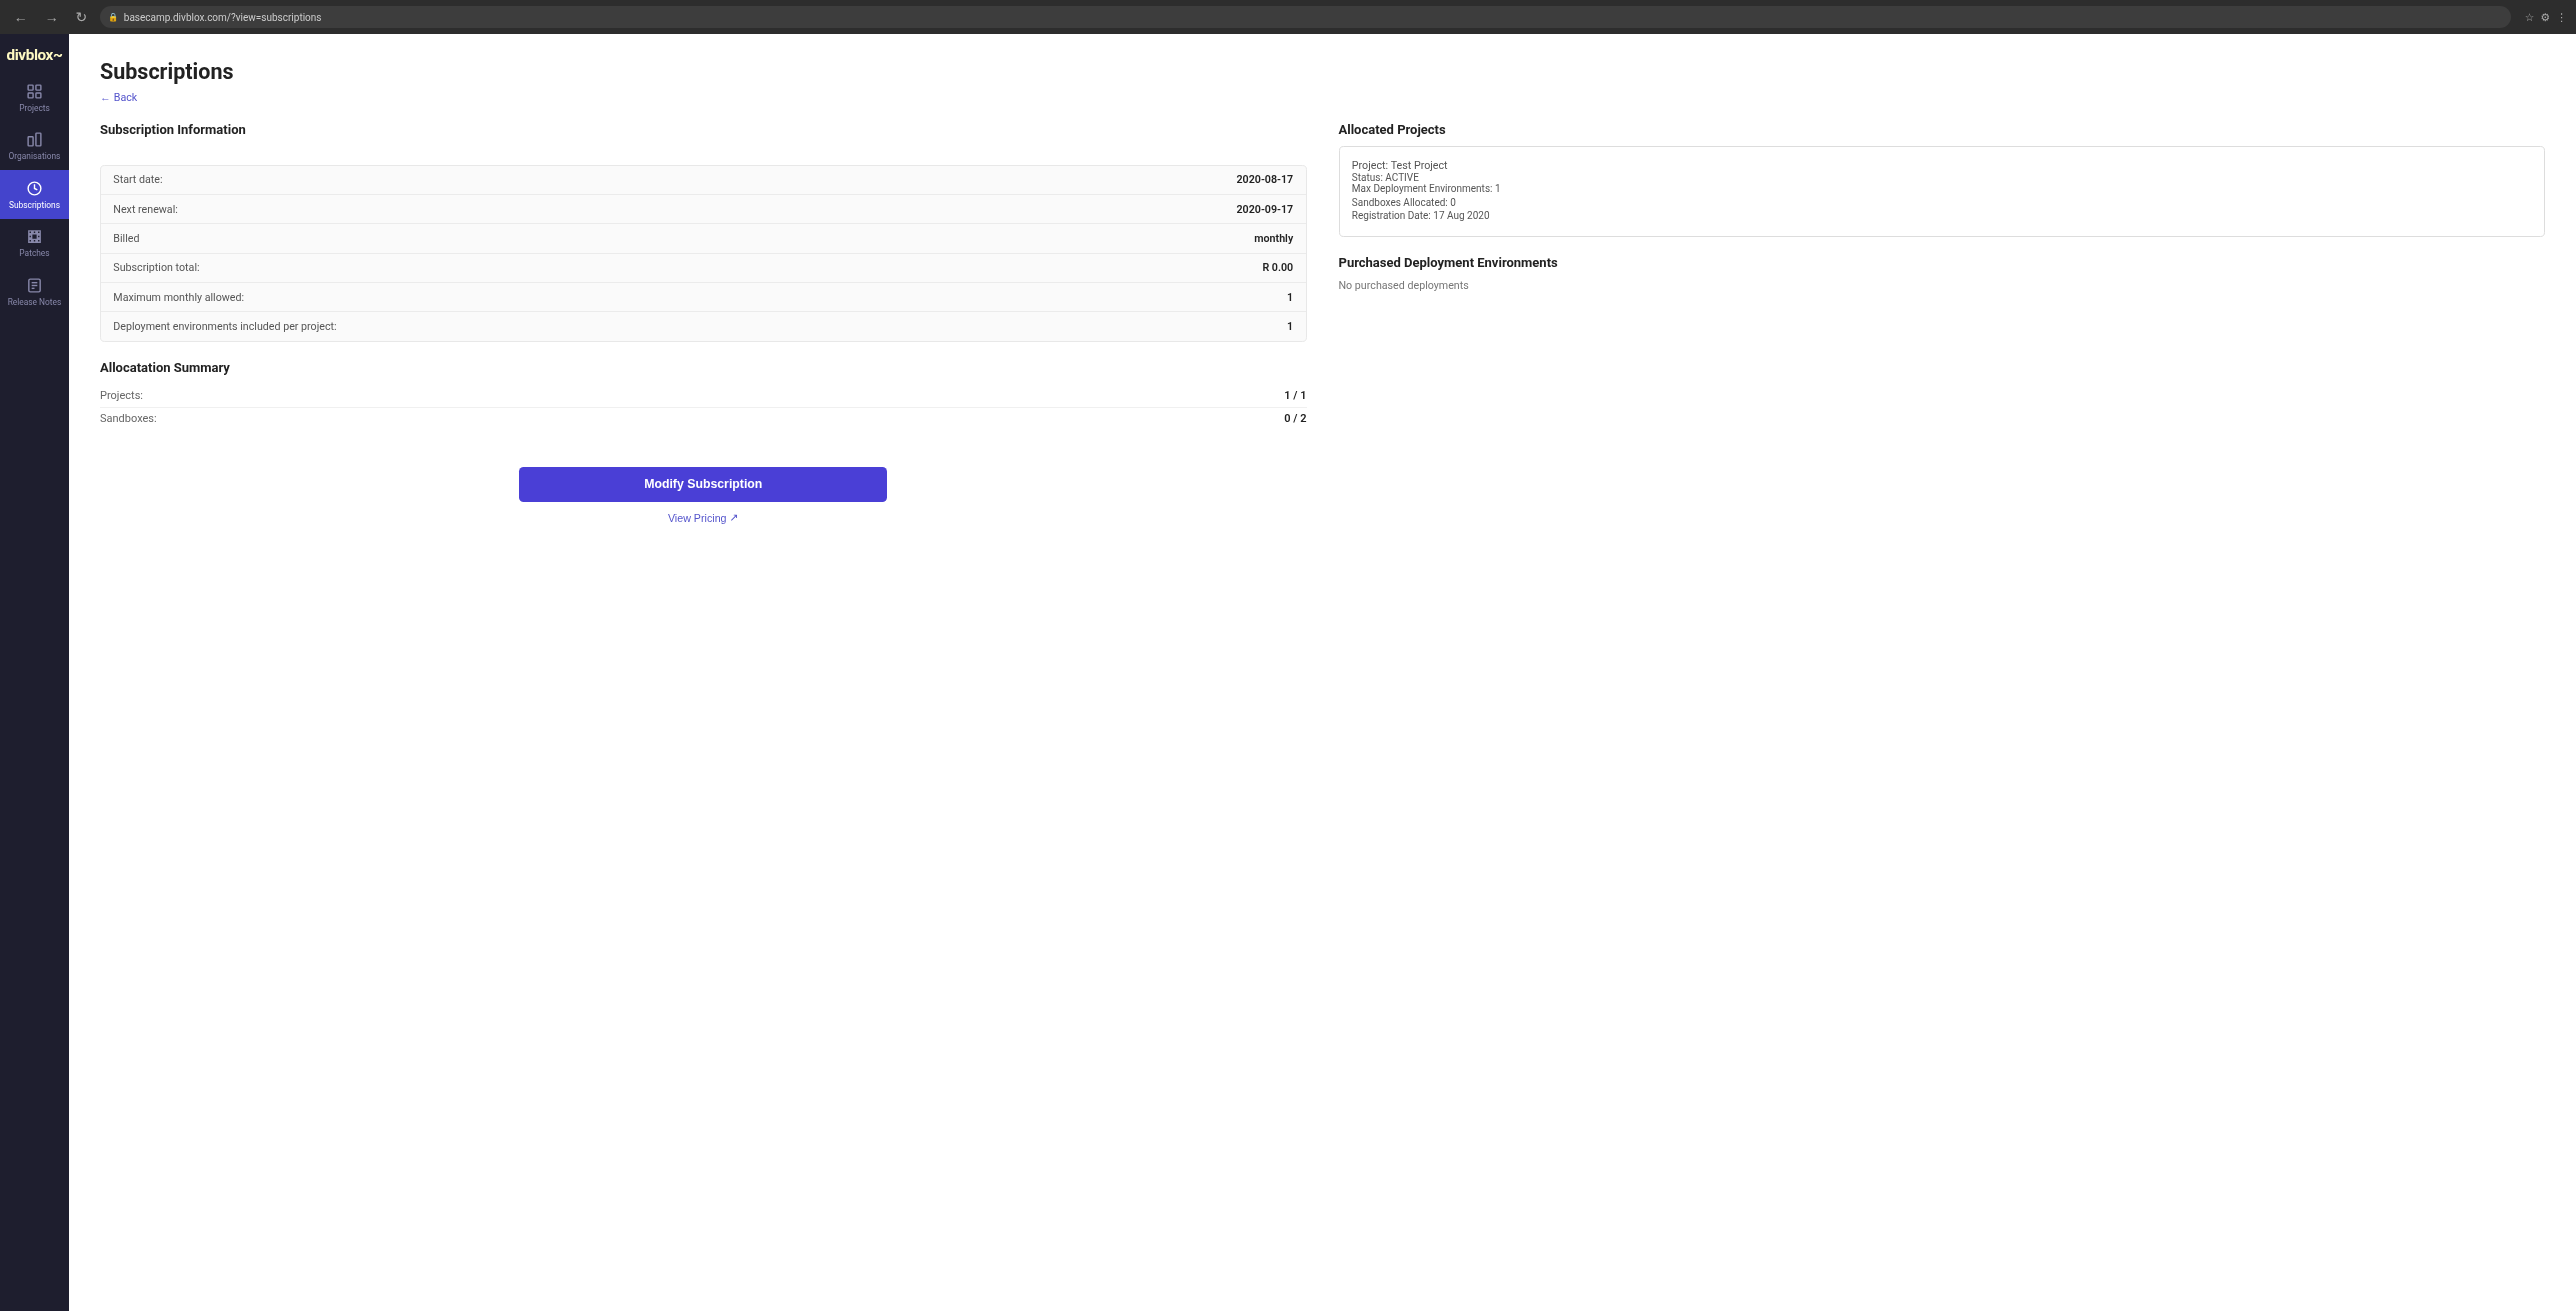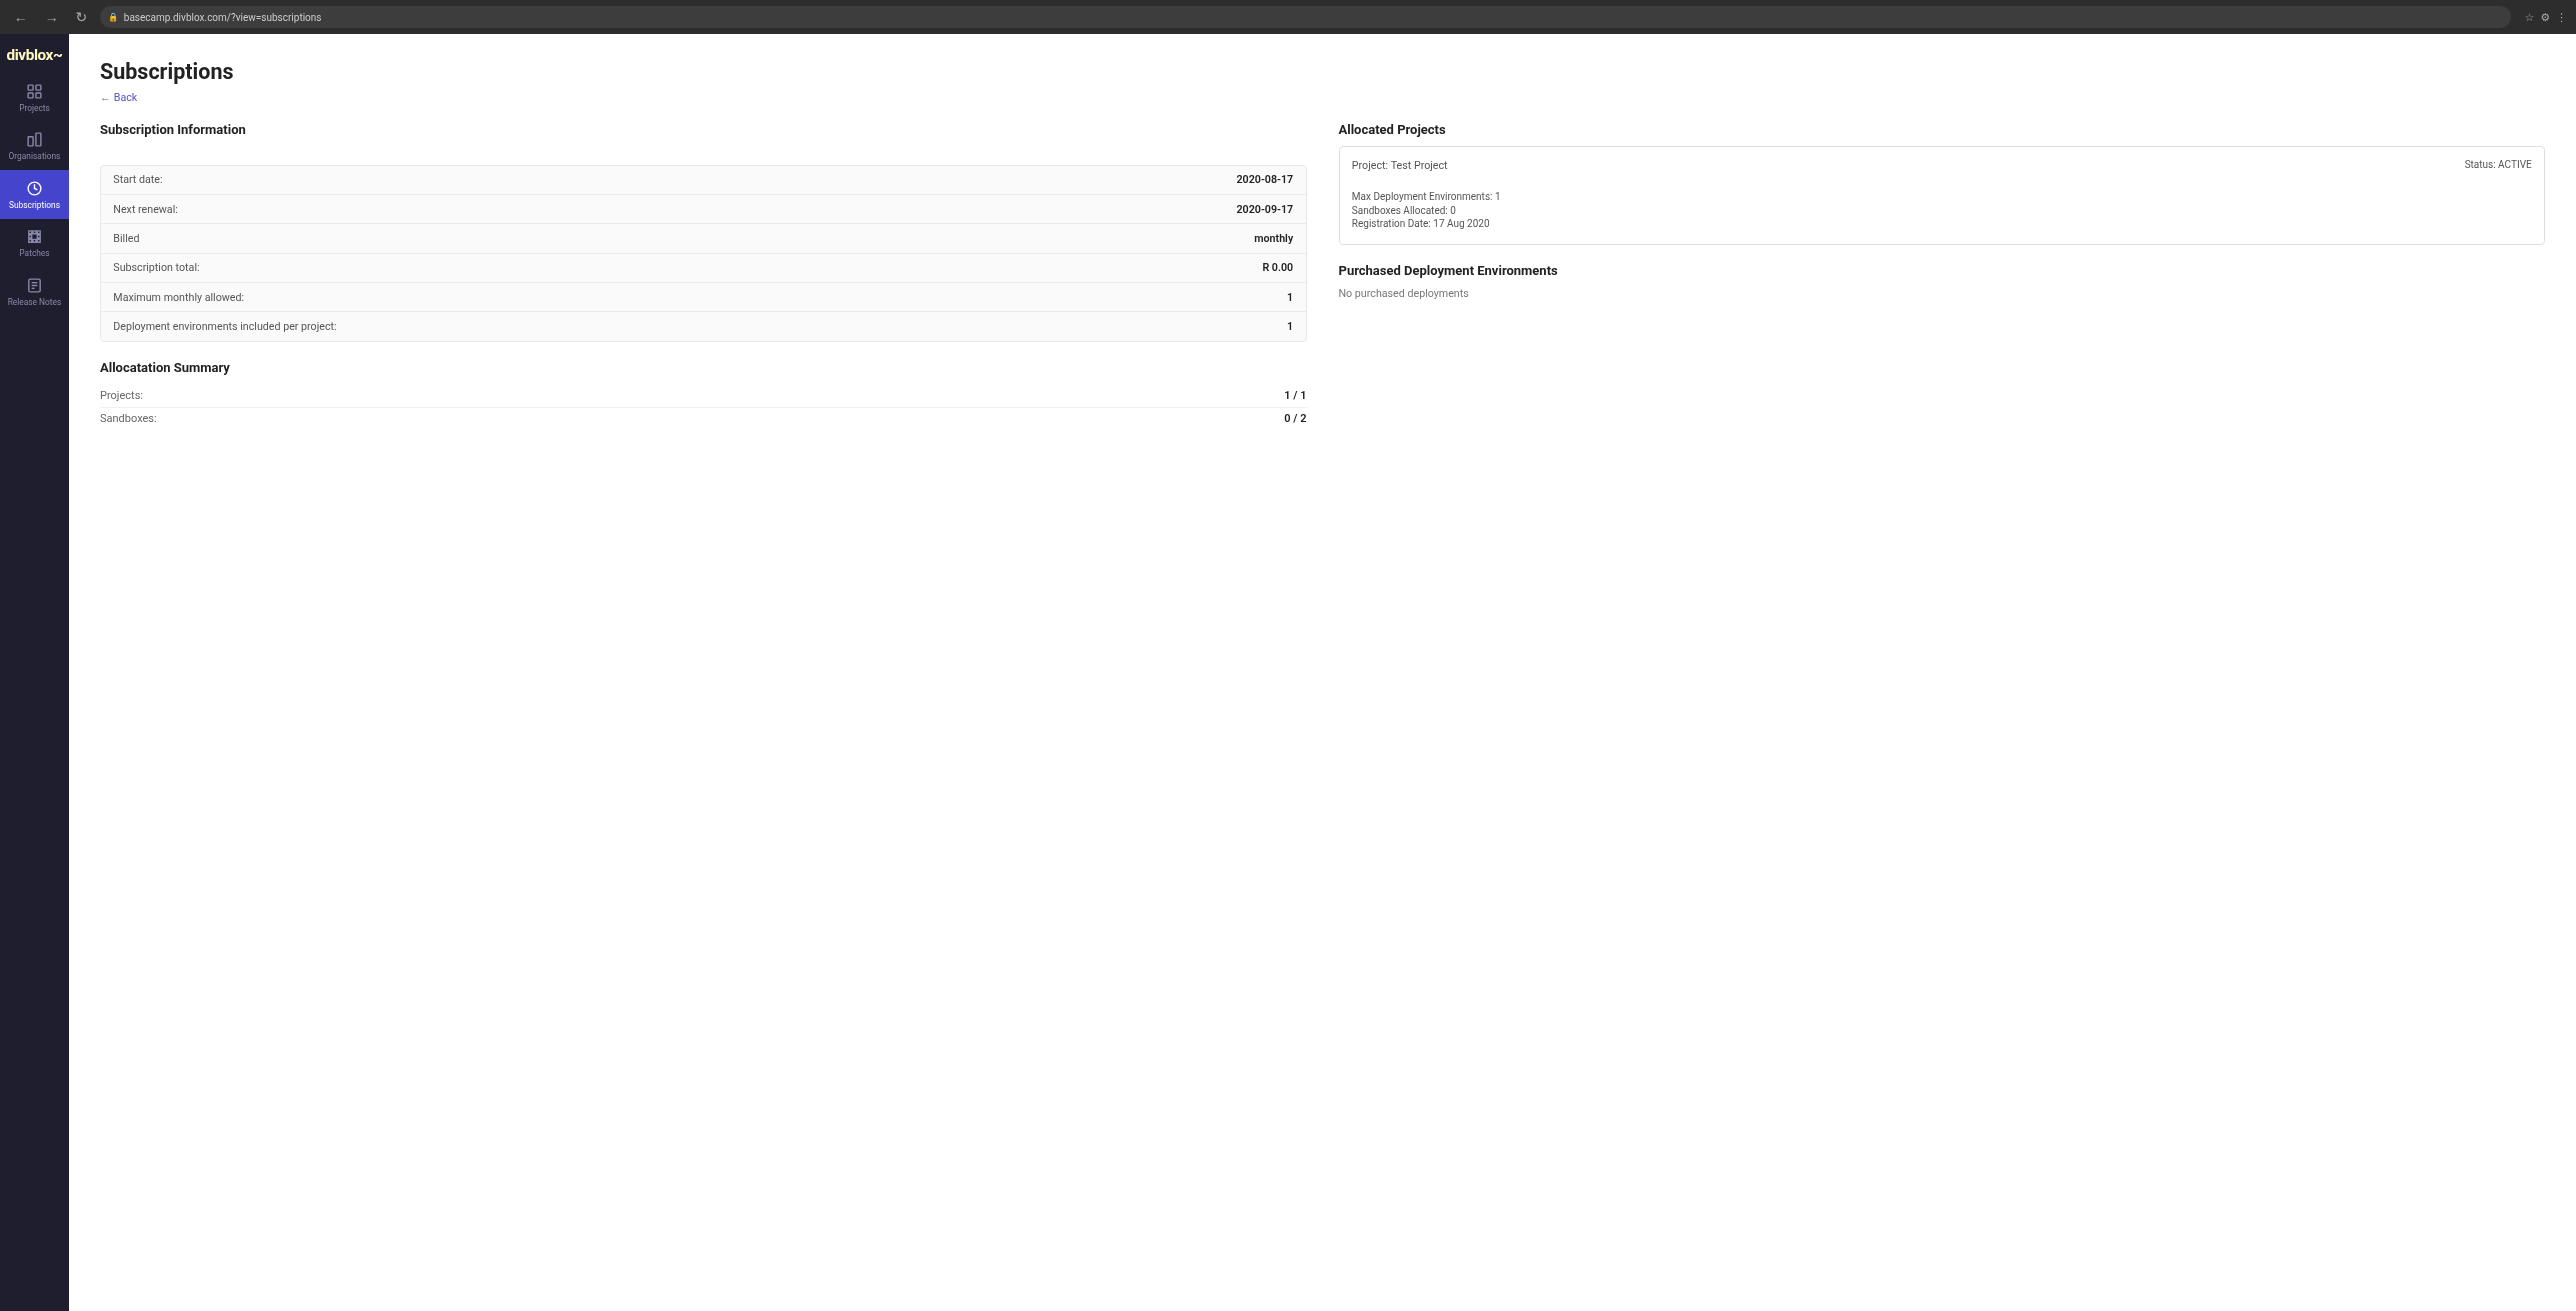--- a/index.html
+++ b/index.html
@@ -148,21 +148,22 @@
     .project-card {
       border: 0.8px solid #ddd;
       border-radius: 4.6px;
       padding: 12.3px;
       background: white;
     }
     .project-card-header {
       display: flex;
       justify-content: space-between;
       align-items: flex-start;
-      margin-bottom: 19px;
+      margin-bottom: 0;
+      flex-direction: column;
     }
     .project-name { font-weight: 600; color: #222; font-size: 10.7px; }
     .project-name span { font-weight: 400; color: #555; }
     .project-status { font-size: 10px; color: #555; }
     .project-detail { font-size: 10px; color: #555; margin-bottom: 2.3px; }
 
     
     .summary-row {
       display: flex;
       justify-content: space-between;
@@ -341,20 +342,27 @@
               <span class="summary-label">Projects:</span>
               <span class="summary-value">1 / 1</span>
             </div>
             <div class="summary-row">
               <span class="summary-label">Sandboxes:</span>
               <span class="summary-value">0 / 2</span>
             </div>
           </div>
         </div>
 
+        <div class="bottom-actions">
+          <button class="btn-primary">Modify Subscription</button>
+          <button class="btn-link">
+            <span>View Pricing</span>
+            <span>↗</span>
+          </button>
+        </div>
       </div>
 
       <div class="right-column">
 
         <div>
           <h2 class="section-title">Allocated Projects</h2>
           <div class="project-card">
             <div class="project-card-header">
               <span class="project-name">
                 <span>Project:</span>

